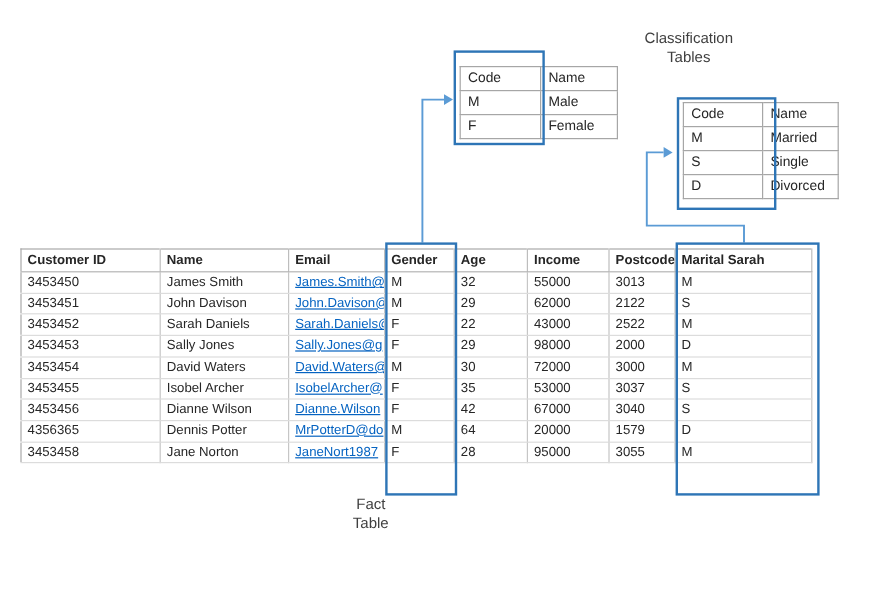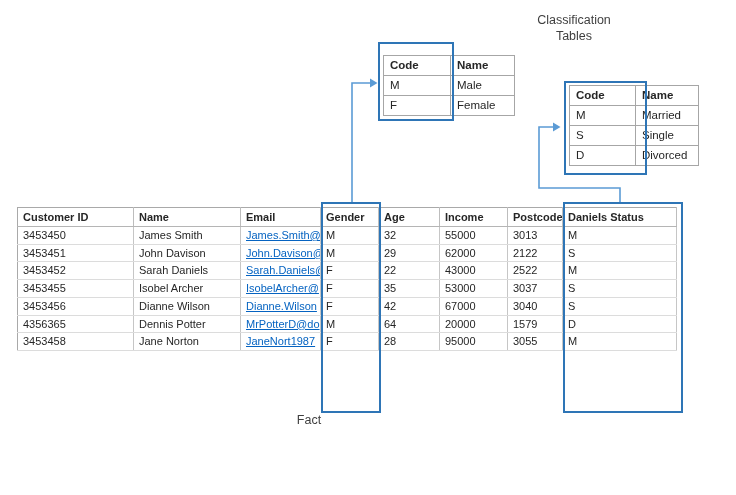--- a/index.html
+++ b/index.html
@@ -2,30 +2,30 @@
 <html><head>
 <meta charset="utf-8">
 <style>
   html,body{margin:0;padding:0;background:#ffffff;}
   .canvas{
     position:relative;width:736px;height:495px;background:#ffffff;overflow:hidden;
     font-family:"Liberation Sans", sans-serif;color:#262626;
   }
   
   .float-label{position:absolute;text-align:center;font-size:12.5px;line-height:16px;color:#3f3f3f;}
-  #classification-label{left:504px;top:12px;width:140px;}
+  #classification-label{left:504px;top:24px;width:140px;}
   #fact-label{left:259px;top:412px;width:100px;}
   
   table{border-collapse:collapse;table-layout:fixed;position:absolute;background:#fff;}
   .mini-table{font-size:11.5px;border:1px solid #a6a6a6;}
   .mini-table th,.mini-table td{
     border:1px solid #a6a6a6;height:19px;line-height:19px;padding:0 0 0 6px;
     text-align:left;overflow:hidden;white-space:nowrap;font-weight:normal;
   }
-  .mini-table th{font-weight:bold;margin-left:12px;}
+  .mini-table th{font-weight:normal;margin-left:12px;}
   #gender-table{left:383px;top:55px;width:131px;}
   #gender-table col:nth-child(1){width:67px;}
   #gender-table col:nth-child(2){width:64px;}
   #marital-table{left:569px;top:85px;width:129px;}
   #marital-table col:nth-child(1){width:66px;}
   #marital-table col:nth-child(2){width:63px;}
   
   #fact-table{left:17px;top:207px;width:659px;font-size:11px;border:1px solid #a9a9a9;}
   #fact-table th{
     border-right:1px solid #bdbdbd;border-bottom:1px solid #b5b5b5;
@@ -137,21 +137,21 @@
       </colgroup>
   <thead>
         <tr>
           <th>Customer ID</th>
           <th>Name</th>
           <th>Email</th>
           <th>Gender</th>
           <th>Age</th>
           <th>Income</th>
           <th>Postcode</th>
-          <th>Daniels Status</th>
+          <th>Marital Sarah</th>
         </tr>
       </thead>
       <tbody>
         <tr>
           <td>3453450</td>
           <td>James Smith</td>
           <td><span class="link">James.Smith@g</span></td>
           <td>M</td>
           <td>32</td>
           <td>55000</td>
@@ -169,20 +169,40 @@
           <td>S</td>
         </tr>
         <tr>
           <td>3453452</td>
           <td>Sarah Daniels</td>
           <td><span class="link">Sarah.Daniels@</span></td>
           <td>F</td>
           <td>22</td>
           <td>43000</td>
           <td>2522</td>
+          <td>M</td>
+        </tr>
+        <tr>
+          <td>3453453</td>
+          <td>Sally Jones</td>
+          <td><span class="link">Sally.Jones@g</span></td>
+          <td>F</td>
+          <td>29</td>
+          <td>98000</td>
+          <td>2000</td>
+          <td>D</td>
+        </tr>
+        <tr>
+          <td>3453454</td>
+          <td>David Waters</td>
+          <td><span class="link">David.Waters@</span></td>
+          <td>M</td>
+          <td>30</td>
+          <td>72000</td>
+          <td>3000</td>
           <td>M</td>
         </tr>
         <tr>
           <td>3453455</td>
           <td>Isobel Archer</td>
           <td><span class="link">IsobelArcher@</span></td>
           <td>F</td>
           <td>35</td>
           <td>53000</td>
           <td>3037</td>
@@ -218,15 +238,16 @@
           <td>3055</td>
           <td>M</td>
         </tr>
       </tbody>
     </table>
   <div class="hl-box" id="gender-column-box"></div>
   <div class="hl-box" id="marital-column-box"></div>
 
   <div class="float-label" id="fact-label">
     <div>Fact</div>
+    <div>Table</div>
   </div>
 
 </div>
 
 </body></html>

